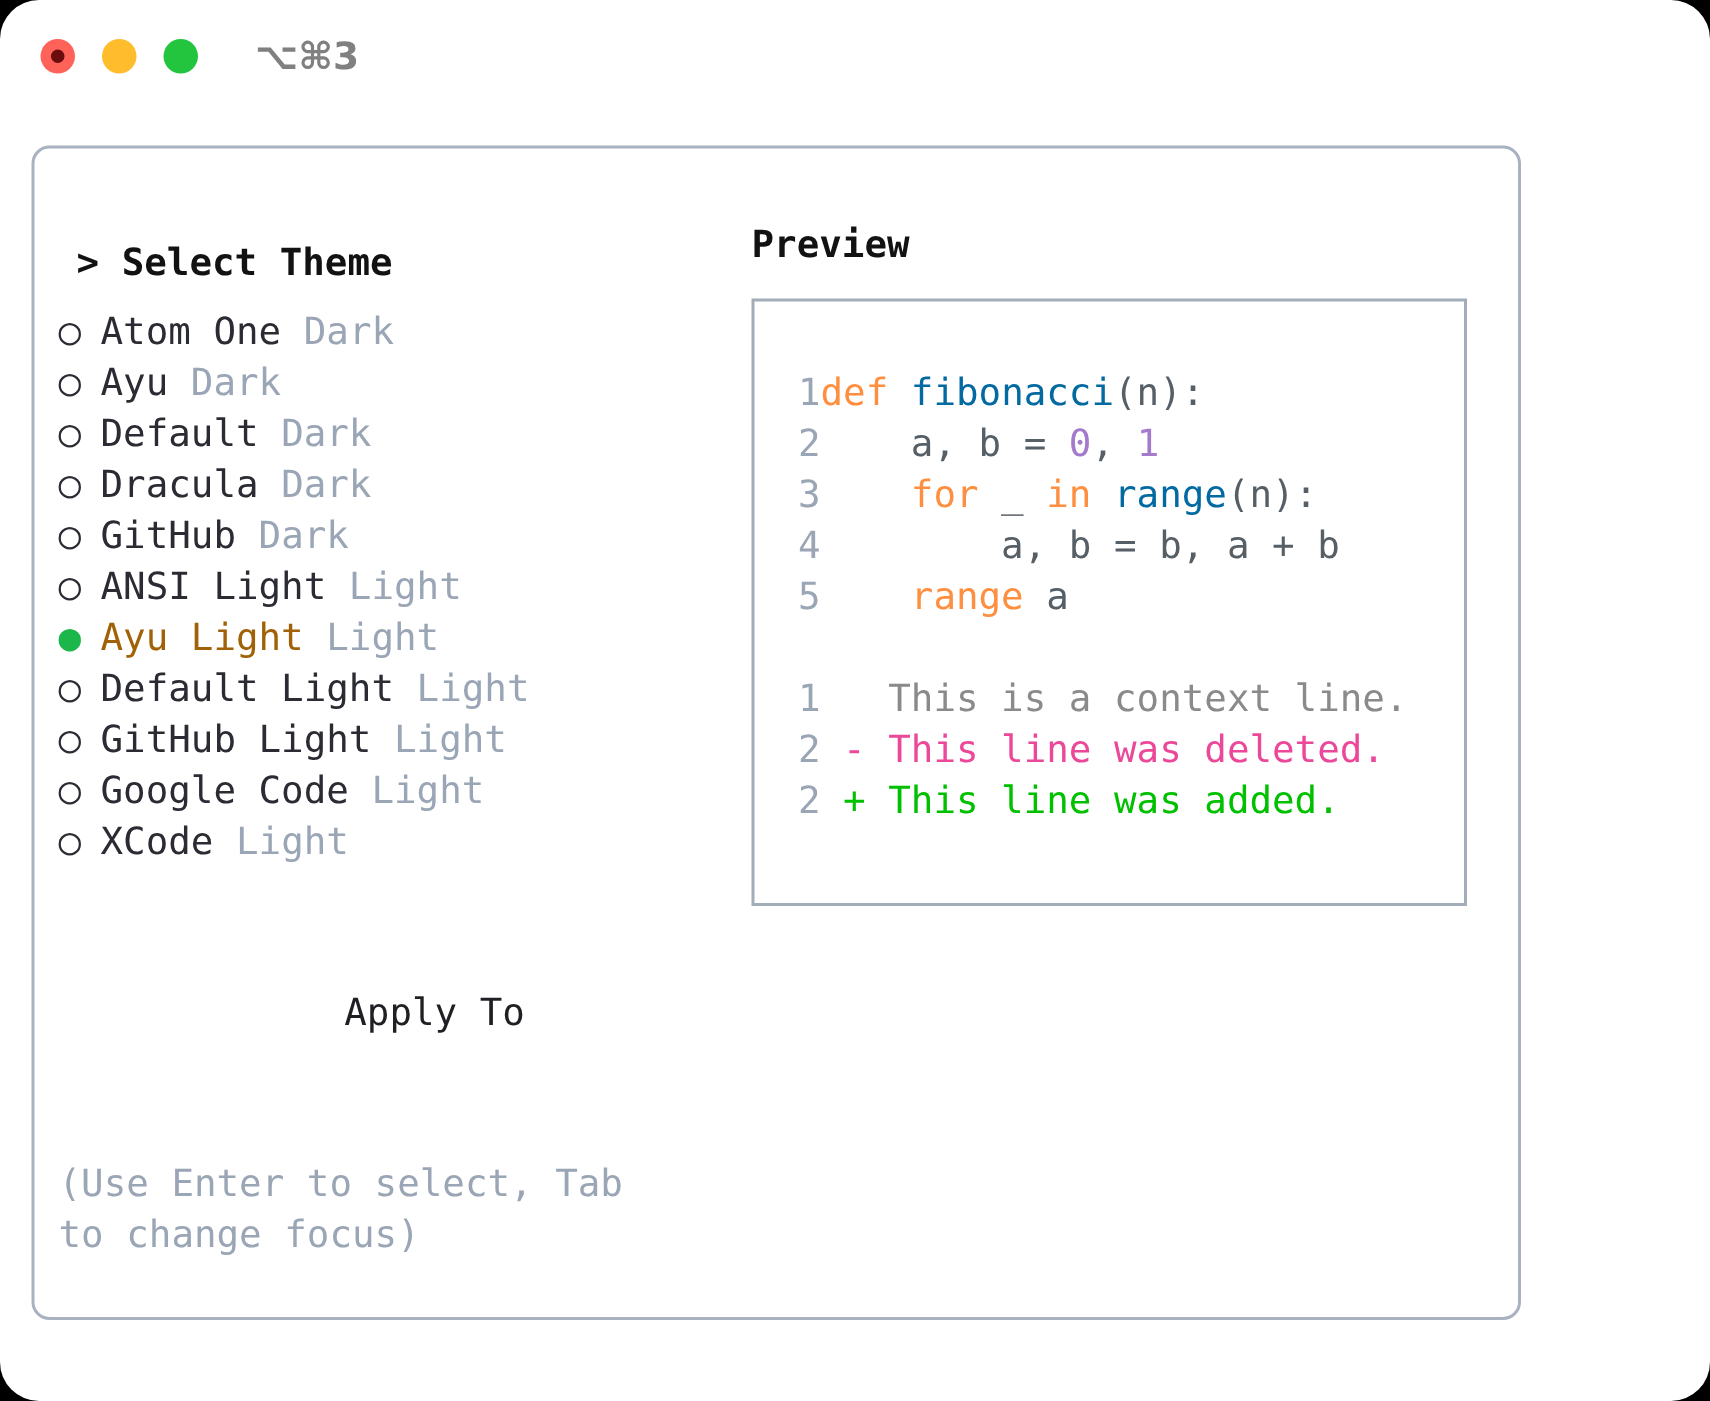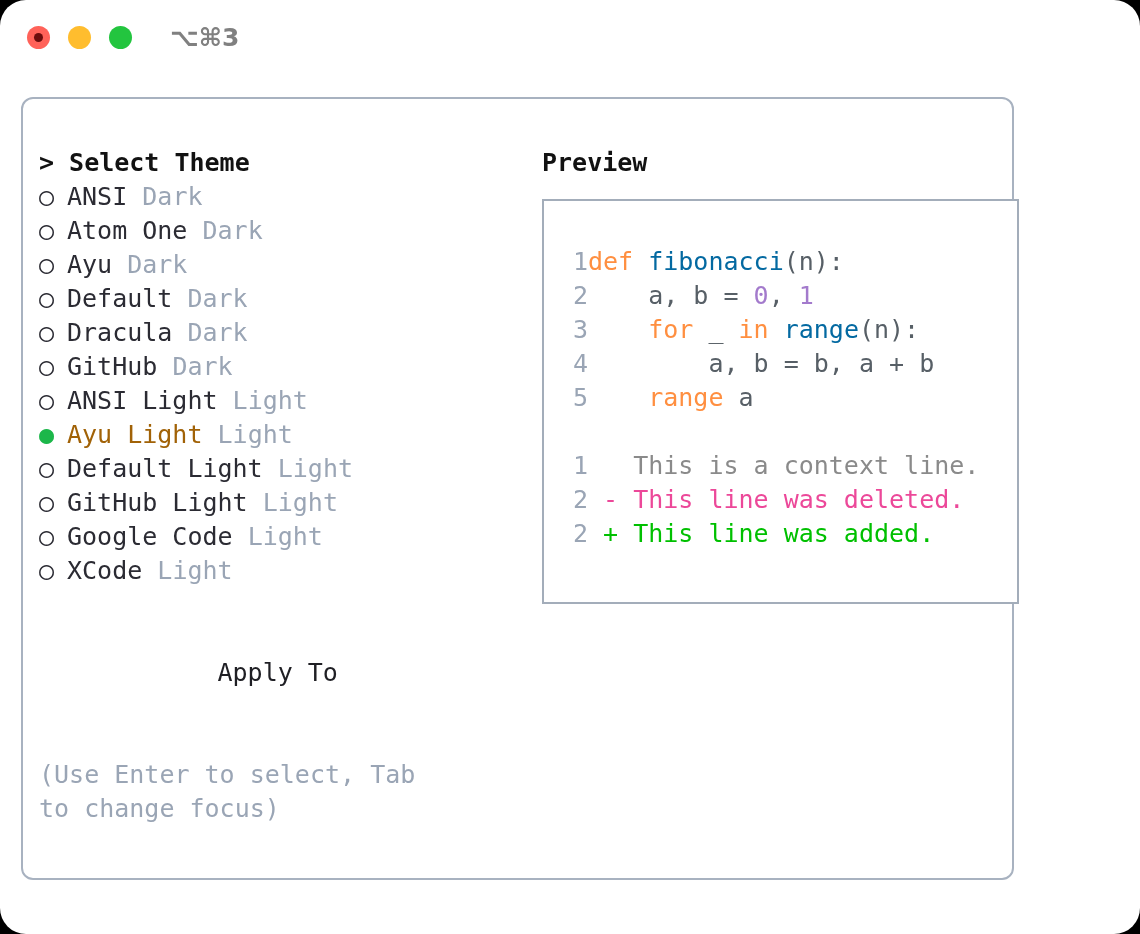--- a/index.html
+++ b/index.html
@@ -98,30 +98,29 @@
     position: absolute;
     left: 16px;
     top: 47px;
     width: 440px;
   }
   .col-right {
     position: absolute;
     left: 478px;
     top: 47px;
     width: 500px;
-    margin-left: 41px;
   }
 
   .section-header {
     font-size: 25px;
     font-weight: bold;
     color: #121212;
     line-height: 34px;
     white-space: pre;
-    margin: 0;
+    margin: 12px;
   }
   .section-header.indent {
     font-weight: normal;
     color: #1f1f24;
   }
 
   .opt-row {
     font-size: 25px;
     line-height: 34px;
     white-space: pre;
@@ -197,21 +196,20 @@
     </div>
     <div class="shortcut">⌥⌘3</div>
   </div>
 
   <div class="panel">
     <div class="columns">
 
       <div class="col-left">
         <div class="section-header">&gt; Select Theme</div>
         <div id="theme-list">
-            <div class="opt-row"><span class="marker">○</span><span class="opt-name">ANSI</span> <span class="opt-kind">Dark</span></div>
             <div class="opt-row"><span class="marker">○</span><span class="opt-name">Atom One</span> <span class="opt-kind">Dark</span></div>
             <div class="opt-row"><span class="marker">○</span><span class="opt-name">Ayu</span> <span class="opt-kind">Dark</span></div>
             <div class="opt-row"><span class="marker">○</span><span class="opt-name">Default</span> <span class="opt-kind">Dark</span></div>
             <div class="opt-row"><span class="marker">○</span><span class="opt-name">Dracula</span> <span class="opt-kind">Dark</span></div>
             <div class="opt-row"><span class="marker">○</span><span class="opt-name">GitHub</span> <span class="opt-kind">Dark</span></div>
             <div class="opt-row"><span class="marker">○</span><span class="opt-name">ANSI Light</span> <span class="opt-kind">Light</span></div>
             <div class="opt-row selected"><span class="marker sel">●</span><span class="opt-name">Ayu Light</span> <span class="opt-kind">Light</span></div>
             <div class="opt-row"><span class="marker">○</span><span class="opt-name">Default Light</span> <span class="opt-kind">Light</span></div>
             <div class="opt-row"><span class="marker">○</span><span class="opt-name">GitHub Light</span> <span class="opt-kind">Light</span></div>
             <div class="opt-row"><span class="marker">○</span><span class="opt-name">Google Code</span> <span class="opt-kind">Light</span></div>

